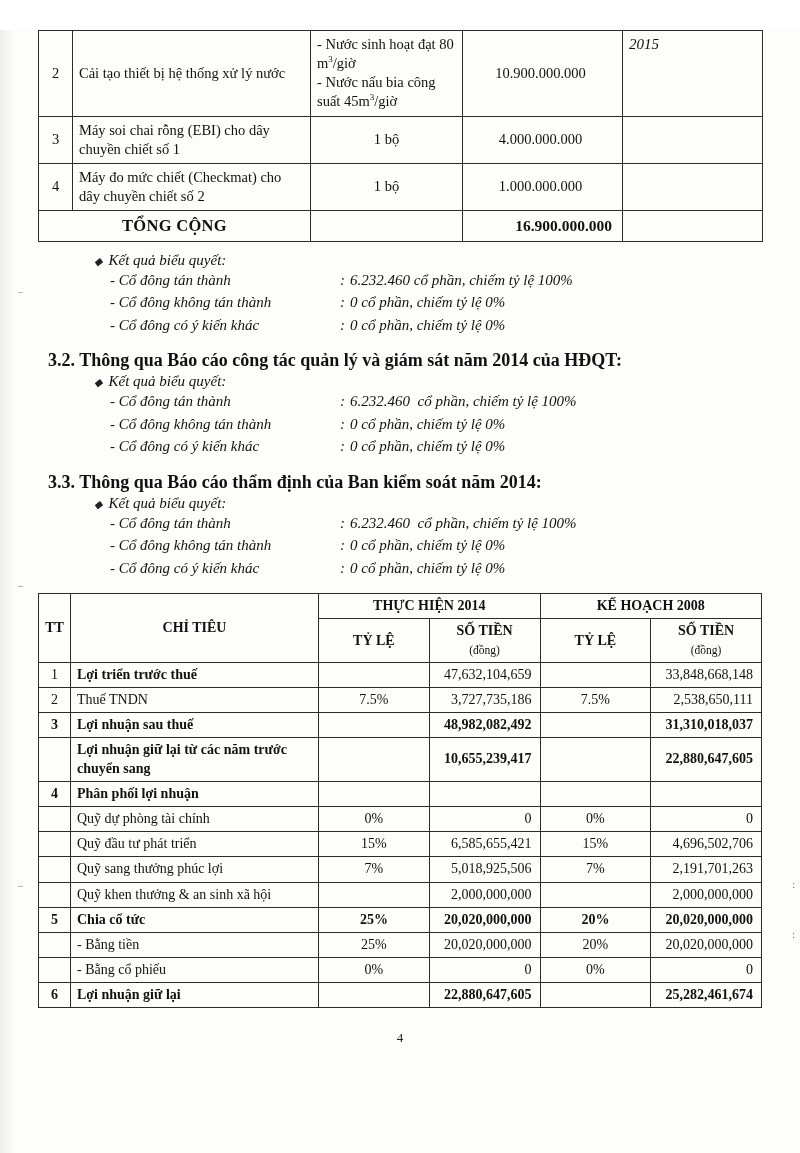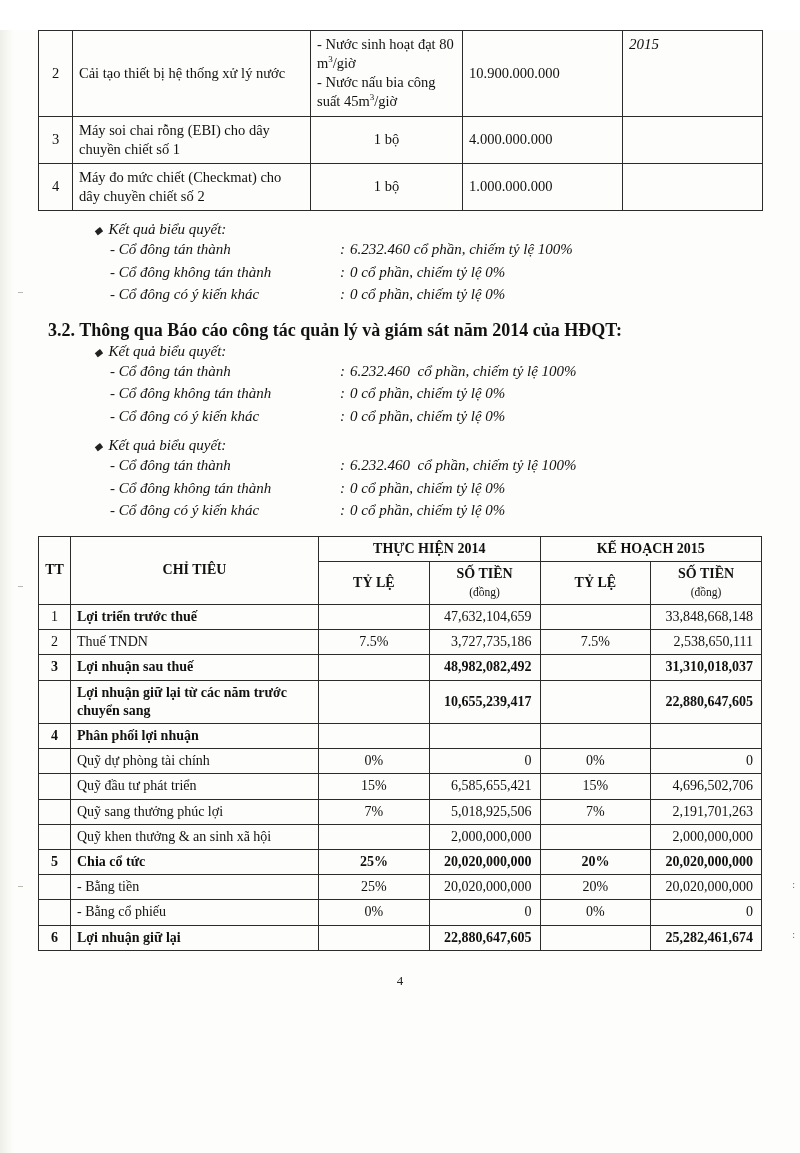--- a/index.html
+++ b/index.html
@@ -40,21 +40,21 @@
   }
   table.t1 td {
     border: 1px solid #2b2b2b;
     padding: 4px 6px;
     vertical-align: top;
     line-height: 1.32;
   }
   .c-num { width: 34px; text-align: center; }
   .c-name { width: 238px; }
   .c-spec { width: 152px; }
-  .c-money { width: 160px; text-align: left; padding-right: 10px !important; }
+  .c-money { width: 160px; text-align: center; padding-right: 10px !important; }
   .c-year { width: 140px; }
   .year-italic { font-style: italic; font-size: 15px; padding-left: 42px; }
   .mid { vertical-align: middle !important; }
   .center { text-align: center; }
   .total-label {
     text-align: center;
     font-weight: bold;
     font-size: 16.5px;
     letter-spacing: .3px;
   }
@@ -173,20 +173,26 @@
         <td class="c-money mid">4.000.000.000</td>
         <td class="c-year"></td>
       </tr>
       <tr>
         <td class="c-num mid">4</td>
         <td class="c-name">Máy đo mức chiết (Checkmat) cho dây chuyền chiết số 2</td>
         <td class="c-spec mid center">1 bộ</td>
         <td class="c-money mid">1.000.000.000</td>
         <td class="c-year"></td>
       </tr>
+      <tr>
+        <td class="total-label" colspan="2">TỔNG CỘNG</td>
+        <td></td>
+        <td class="total-money mid">16.900.000.000</td>
+        <td></td>
+      </tr>
     </tbody>
       </table>
 
     <div class="block">
       <div class="bullet-line">
         <span class="diamond">◆</span>
         <span>Kết quả biểu quyết:</span>
       </div>
       <div class="vote-row">
         <span class="vote-label">- Cổ đông tán thành</span>
@@ -222,20 +228,21 @@
         <span class="vote-value">0 cổ phần, chiếm tỷ lệ 0%</span>
       </div>
       <div class="vote-row">
         <span class="vote-label">- Cổ đông có ý kiến khác</span>
         <span class="vote-colon">:</span>
         <span class="vote-value">0 cổ phần, chiếm tỷ lệ 0%</span>
       </div>
     </div>
 
     <div class="block">
+      <div class="heading">3.3. Thông qua Báo cáo thẩm định của Ban kiểm soát năm 2014:</div>
       <div class="bullet-line">
         <span class="diamond">◆</span>
         <span>Kết quả biểu quyết:</span>
       </div>
       <div class="vote-row">
         <span class="vote-label">- Cổ đông tán thành</span>
         <span class="vote-colon">:</span>
         <span class="vote-value">6.232.460  cổ phần, chiếm tỷ lệ 100%</span>
       </div>
       <div class="vote-row">
@@ -250,21 +257,21 @@
       </div>
     </div>
 
 
     <table class="t2">
       <tbody>
           <tr>
         <th class="h-tt" rowspan="2">TT</th>
         <th class="h-ct" rowspan="2">CHỈ TIÊU</th>
         <th colspan="2">THỰC HIỆN 2014</th>
-        <th colspan="2">KẾ HOẠCH 2015</th>
+        <th colspan="2">KẾ HOẠCH 2008</th>
       </tr>
       <tr>
         <th class="h-rate">TỶ LỆ</th>
         <th class="h-amt">
           <span>SỐ TIỀN</span><br>
           <span class="sub">(đồng)</span>
         </th>
         <th class="h-rate">TỶ LỆ</th>
         <th class="h-amt">
           <span>SỐ TIỀN</span><br>

